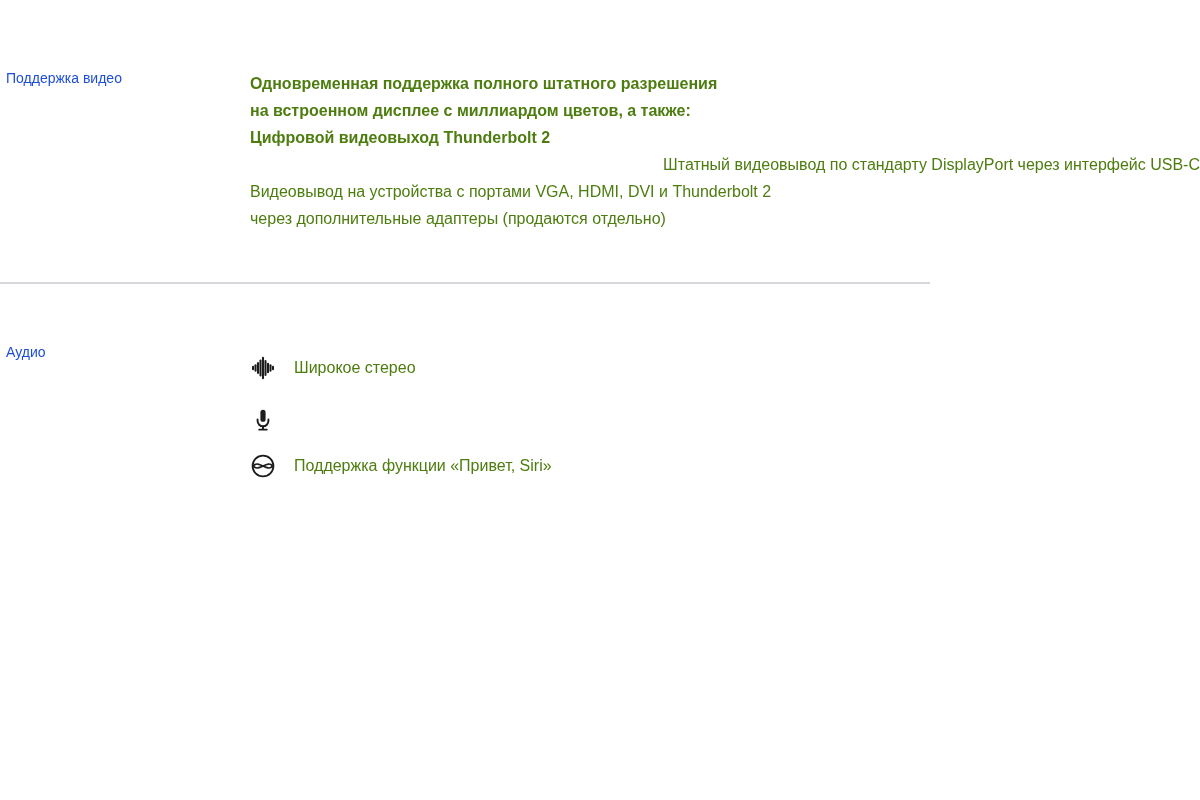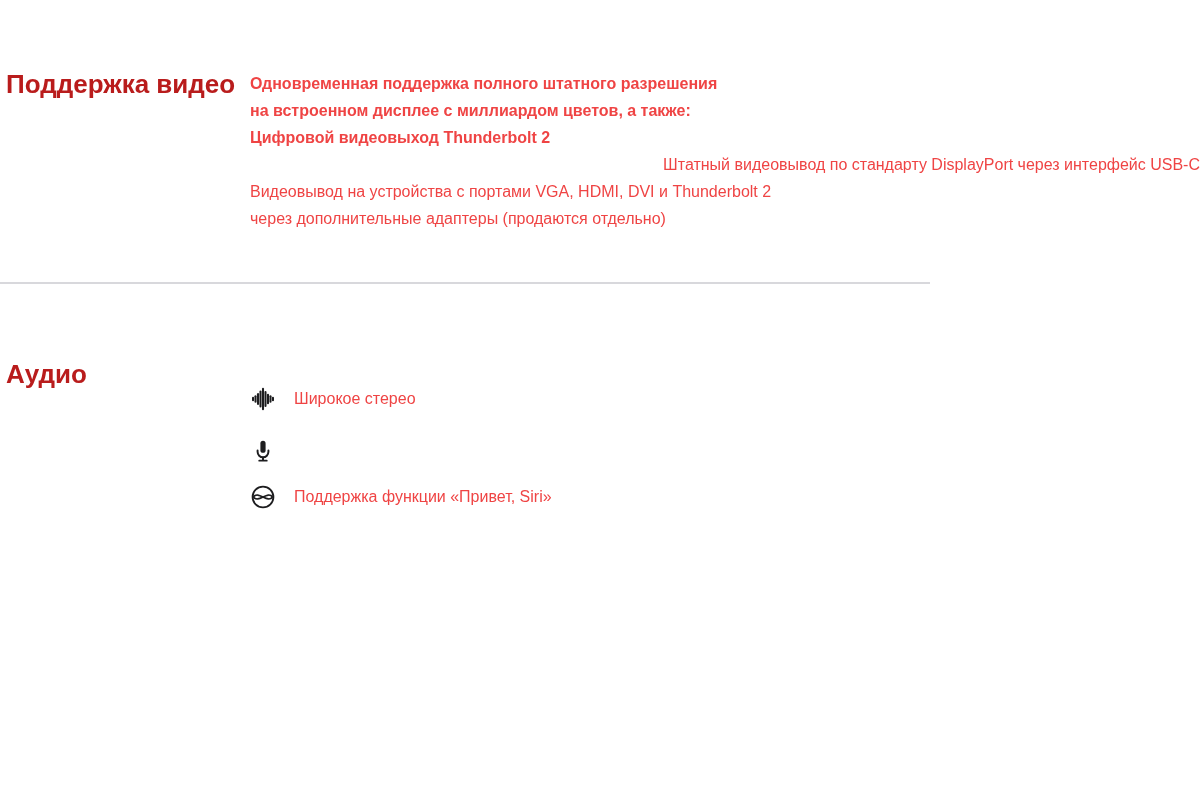--- a/index.html
+++ b/index.html
@@ -13,51 +13,51 @@
   }
   .wrap { padding-top: 70px; }
   .spec-section { display: flex; }
   .col-head {
     flex: 0 0 250px;
     box-sizing: border-box;
     padding-left: 6px;
   }
   .section-heading {
     margin: 0;
-    font-size: 26px;
-    font-weight: 700;
+    font-size: 14px;
+    font-weight: 400;
     line-height: 1.15;
-    color: #b91c1c;
+    color: #1d4ed8;
   }
   .col-content { flex: 1 1 auto; }
   .col-content p, .audio-item p {
     margin: 0;
     font-size: 16px;
     line-height: 27px;
     white-space: pre-line;
-    color: #ef4444;
+    color: #4d7c0f;
   }
   .b { font-weight: 700; }
   .p0 { margin-bottom: 5px; }
   .p1 { margin-bottom: 22px; }
   .p2 { margin-bottom: 13px; }
   .p3 { margin-bottom: 2px; text-align: right; }
   .divider {
     border: none;
     border-top: 2px solid #d8d8dc;
     width: 930px;
     margin: 50px 0 0 0;
   }
-  .audio-section { padding-top: 76px; }
+  .audio-section { padding-top: 60px; }
   .audio-item {
     display: flex;
     align-items: center;
   }
   .audio-item + .audio-item { margin-top: 26px; }
-  .audio-item.gap-a { margin-top: 25px; }
+  .audio-item.gap-a { margin-top: 10px; }
   .audio-item.gap-b { margin-top: 31px; }
   .audio-item.gap-c { margin-top: 26px; }
   .audio-item.gap-d { margin-top: 19px; }
   .icon-box {
     flex: 0 0 28px;
     display: flex;
     align-items: center;
     justify-content: flex-start;
   }
   .icon-box svg { display: block; }

